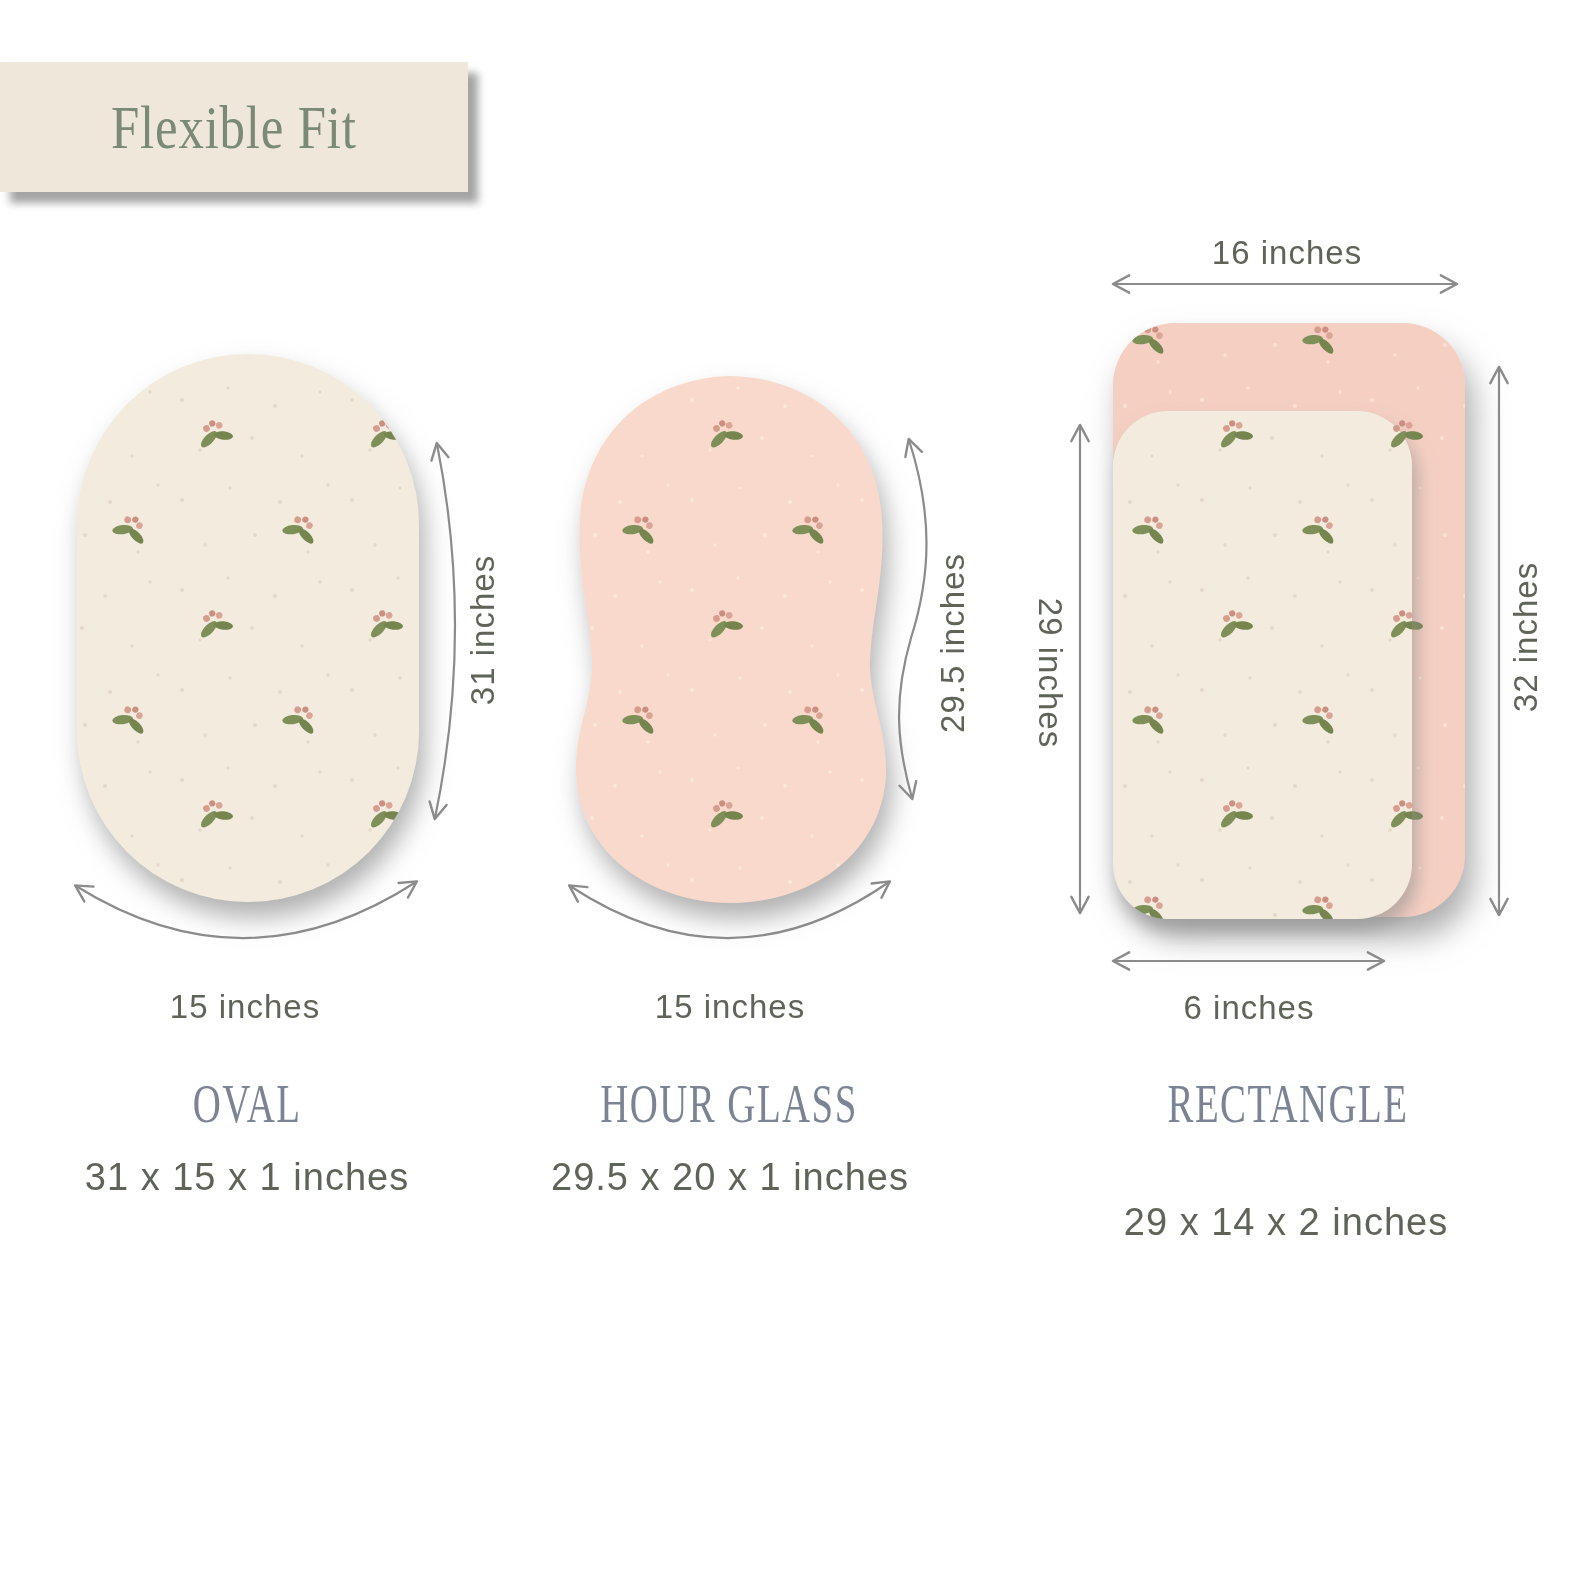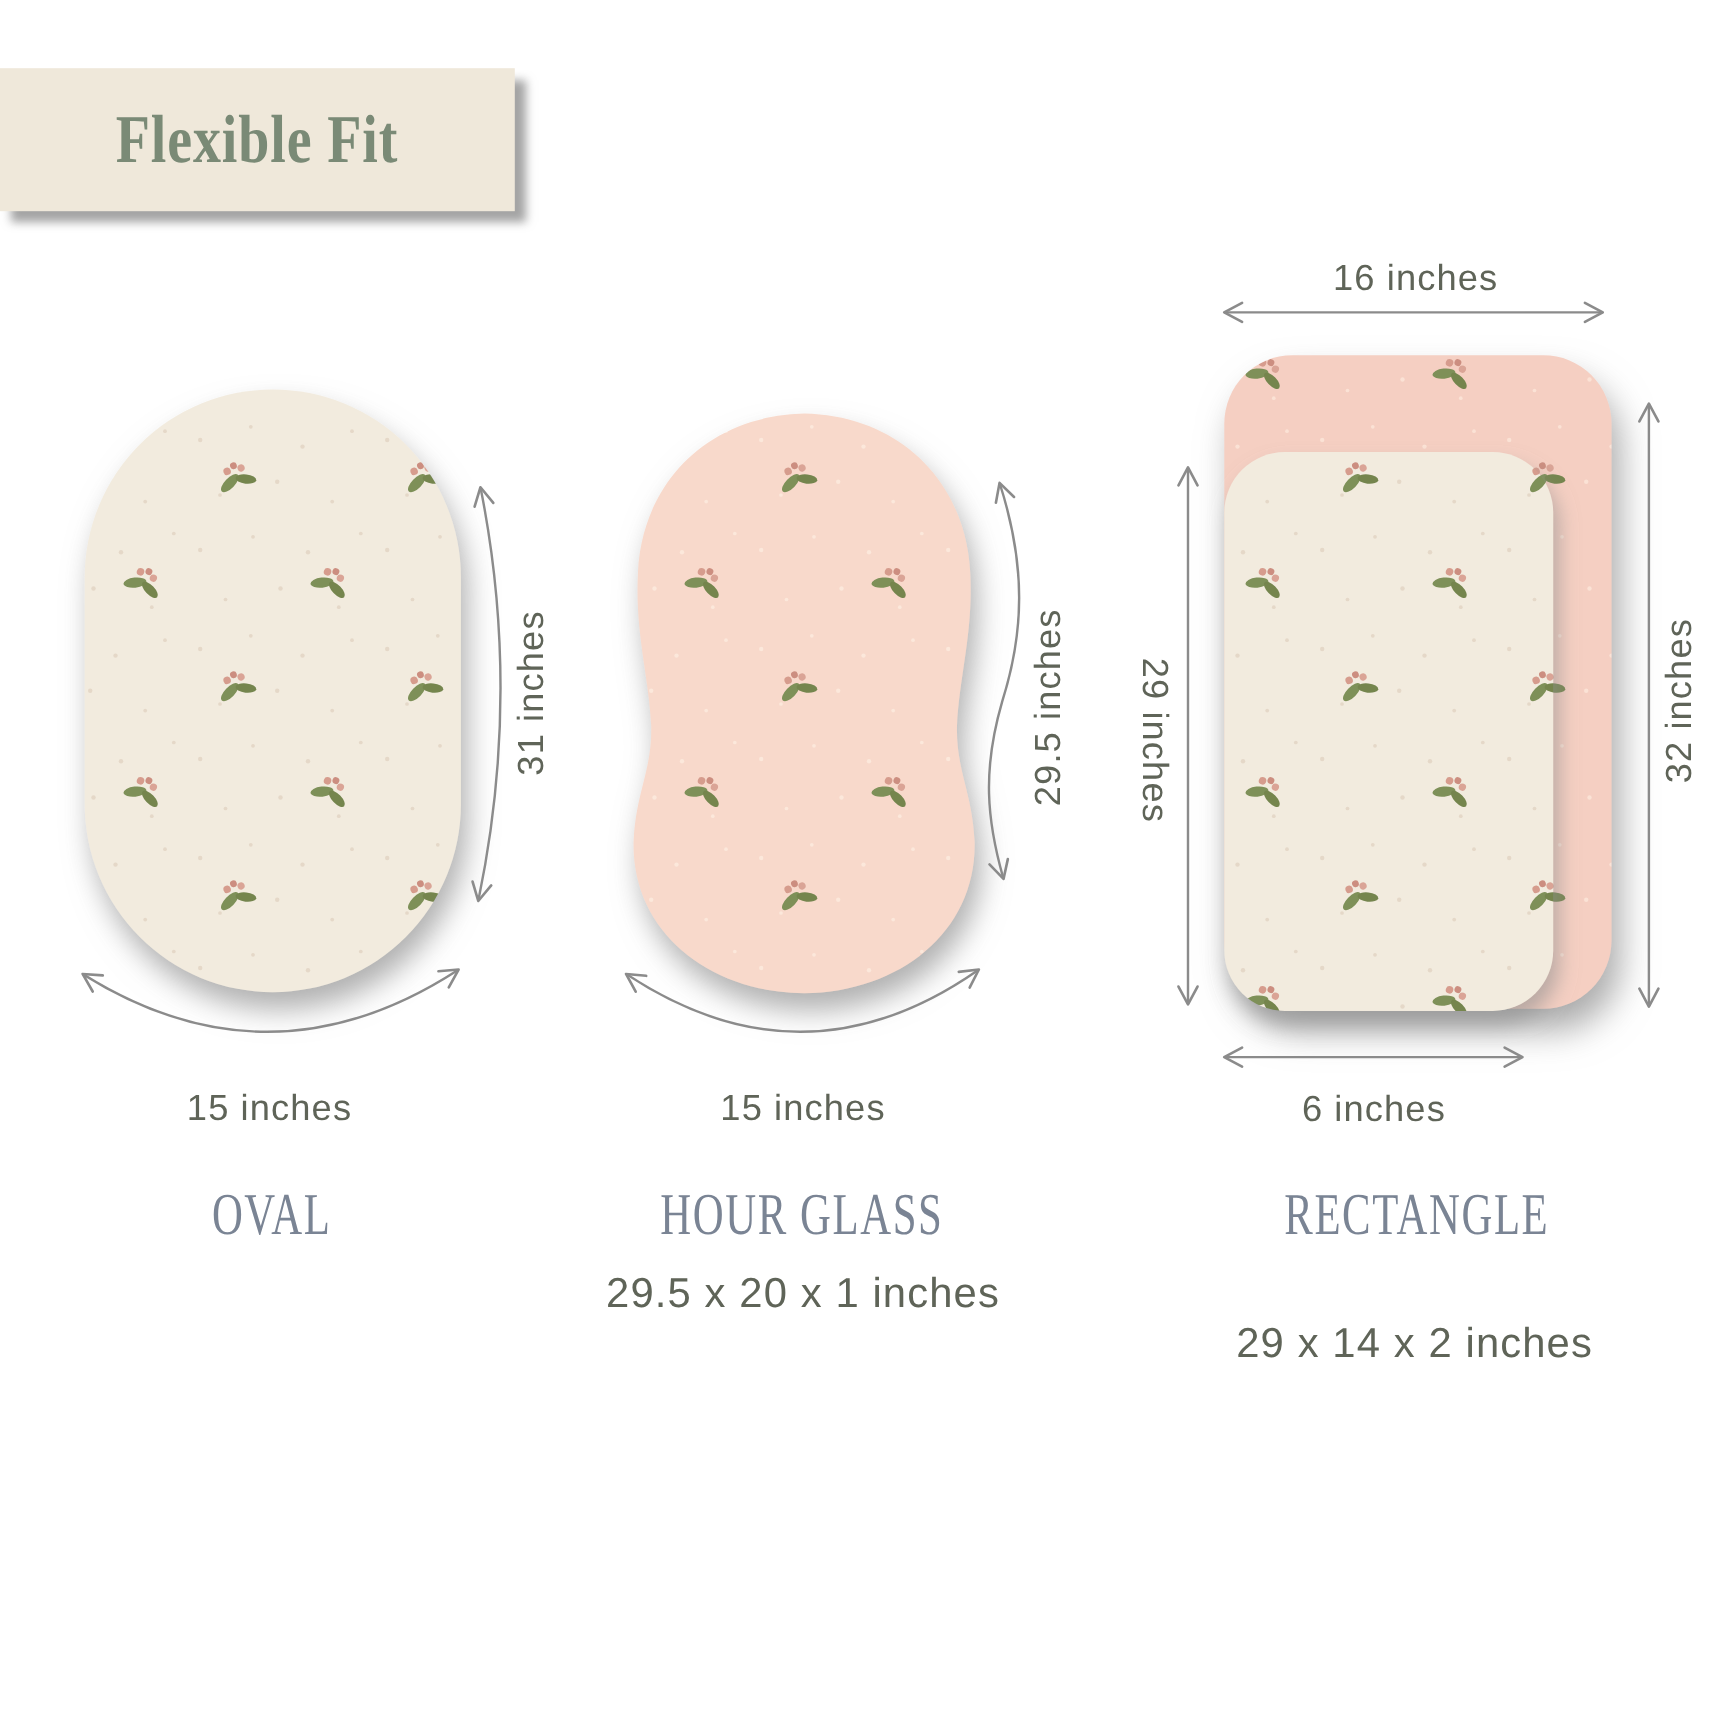--- a/index.html
+++ b/index.html
@@ -9,21 +9,21 @@
     background:var(--canvas-bg,#fff);
     overflow:hidden;
     font-family:"Liberation Sans",sans-serif;
   }
   #diagram{position:absolute;left:0;top:0;}
   
   .title-box{
     position:absolute;left:0;top:62px;width:468px;height:130px;
     background:var(--title-box-bg,#EFE8DA);
     box-shadow:10px 11px 8px rgba(115,115,115,.65);
-    display:flex;align-items:center;justify-content:center;font-weight:bold;
+    display:flex;align-items:center;justify-content:center;
   }
   .main-title{
     font-family:"Liberation Serif",serif;
     font-size:62px;
     color:var(--title-text,#7A8A76);
     transform:scaleX(.82);
     letter-spacing:1px;
     white-space:nowrap;
   }
   
@@ -138,20 +138,21 @@
     <path class="arrow" d="M1114 961 H1383" marker-start="url(#ah)" marker-end="url(#ah)"></path>
   </svg>
 
   <div class="title-box">
     <span class="main-title">Flexible Fit</span>
   </div>
 
   <div class="lbl dim" style="left:245px;top:1007px">15 inches</div>
   <div class="lbl dim rot-ccw" style="left:483px;top:630px">31 inches</div>
   <div class="lbl shape-title" style="left:247px;top:1104px">OVAL</div>
+  <div class="lbl size" style="left:247px;top:1177px">31 x 15 x 1 inches</div>
 
   <div class="lbl dim" style="left:730px;top:1007px">15 inches</div>
   <div class="lbl dim rot-ccw" style="left:953px;top:643px">29.5 inches</div>
   <div class="lbl shape-title" style="left:729px;top:1104px">HOUR GLASS</div>
   <div class="lbl size" style="left:730px;top:1177px">29.5 x 20 x 1 inches</div>
 
   <div class="lbl dim" style="left:1287px;top:253px">16 inches</div>
   <div class="lbl dim rot-cw" style="left:1050px;top:673px">29 inches</div>
   <div class="lbl dim rot-ccw" style="left:1526px;top:637px">32 inches</div>
   <div class="lbl dim" style="left:1249px;top:1008px">6 inches</div>

